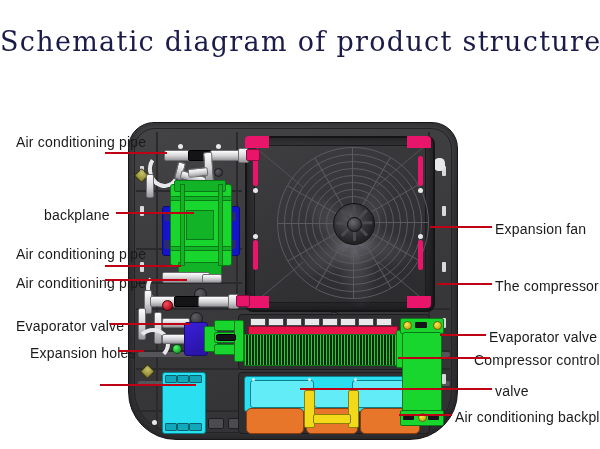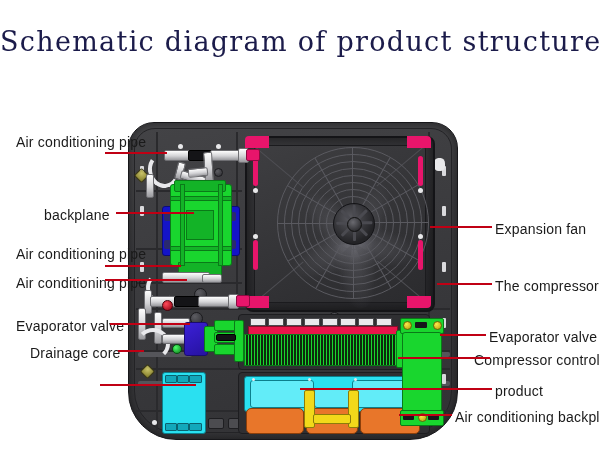--- a/index.html
+++ b/index.html
@@ -373,35 +373,35 @@
 
   <div class="lbl" style="left:16px;top:246px;">Air conditioning pipe</div>
   <div class="lead" style="left:105px;top:265px;width:76px;"></div>
 
   <div class="lbl" style="left:16px;top:275px;">Air conditioning pipe</div>
   <div class="lead" style="left:105px;top:279px;width:82px;"></div>
 
   <div class="lbl" style="left:16px;top:318px;">Evaporator valve</div>
   <div class="lead" style="left:110px;top:323px;width:80px;"></div>
 
-  <div class="lbl" style="left:30px;top:345px;">Drainage core</div>
+  <div class="lbl" style="left:30px;top:345px;">Expansion holes</div>
   <div class="lead" style="left:118px;top:350px;width:26px;"></div>
   <div class="lead" style="left:100px;top:384px;width:96px;"></div>
 
   <div class="lbl" style="left:495px;top:221px;">Expansion fan</div>
   <div class="lead" style="left:430px;top:226px;width:62px;"></div>
 
   <div class="lbl" style="left:495px;top:278px;">The compressor</div>
   <div class="lead" style="left:437px;top:283px;width:55px;"></div>
 
   <div class="lbl" style="left:489px;top:329px;">Evaporator valve</div>
   <div class="lead" style="left:440px;top:334px;width:46px;"></div>
 
   <div class="lbl" style="left:474px;top:352px;">Compressor controller</div>
   <div class="lead" style="left:398px;top:357px;width:92px;"></div>
 
-  <div class="lbl" style="left:495px;top:383px;">product</div>
+  <div class="lbl" style="left:495px;top:383px;">valve</div>
   <div class="lead" style="left:300px;top:388px;width:192px;"></div>
 
   <div class="lbl" style="left:455px;top:409px;">Air conditioning backplane</div>
   <div class="lead" style="left:399px;top:414px;width:53px;"></div>
 
 </div>
 
 </body></html>

